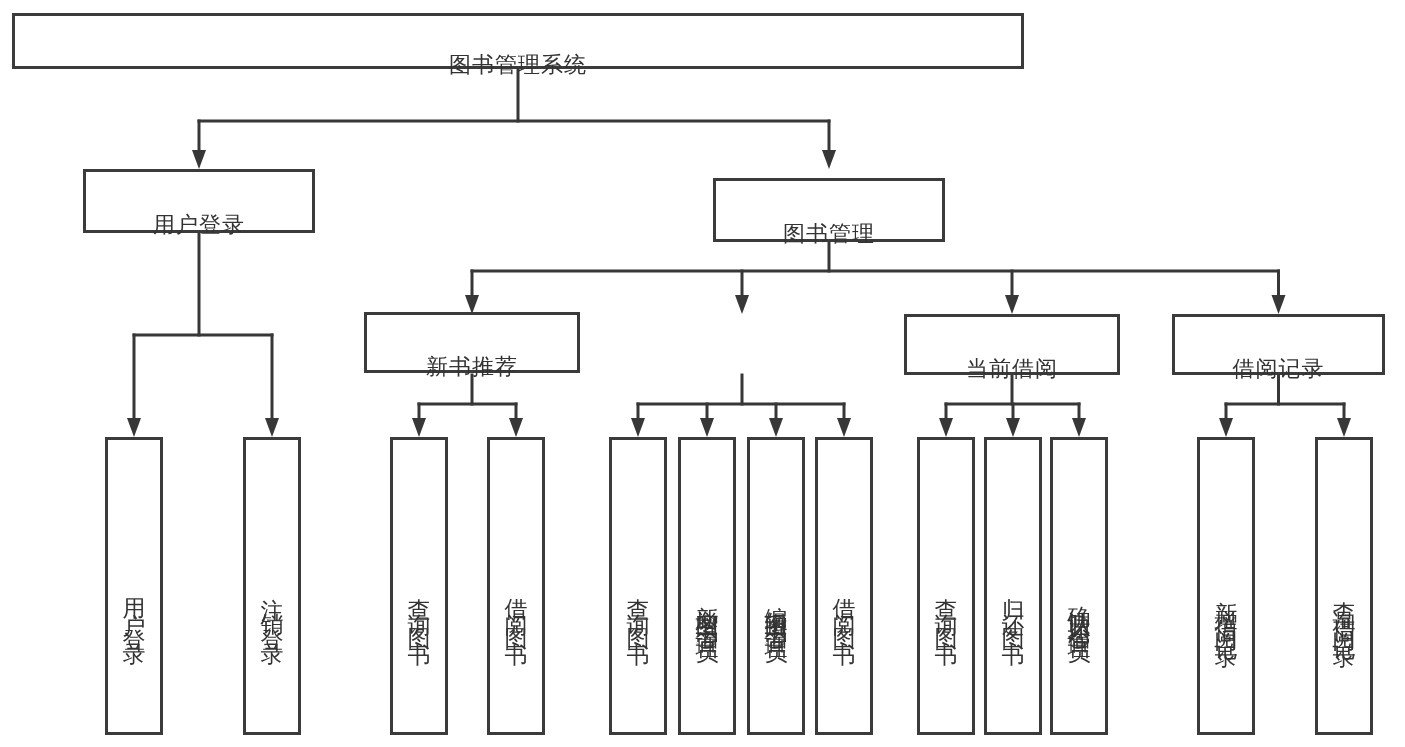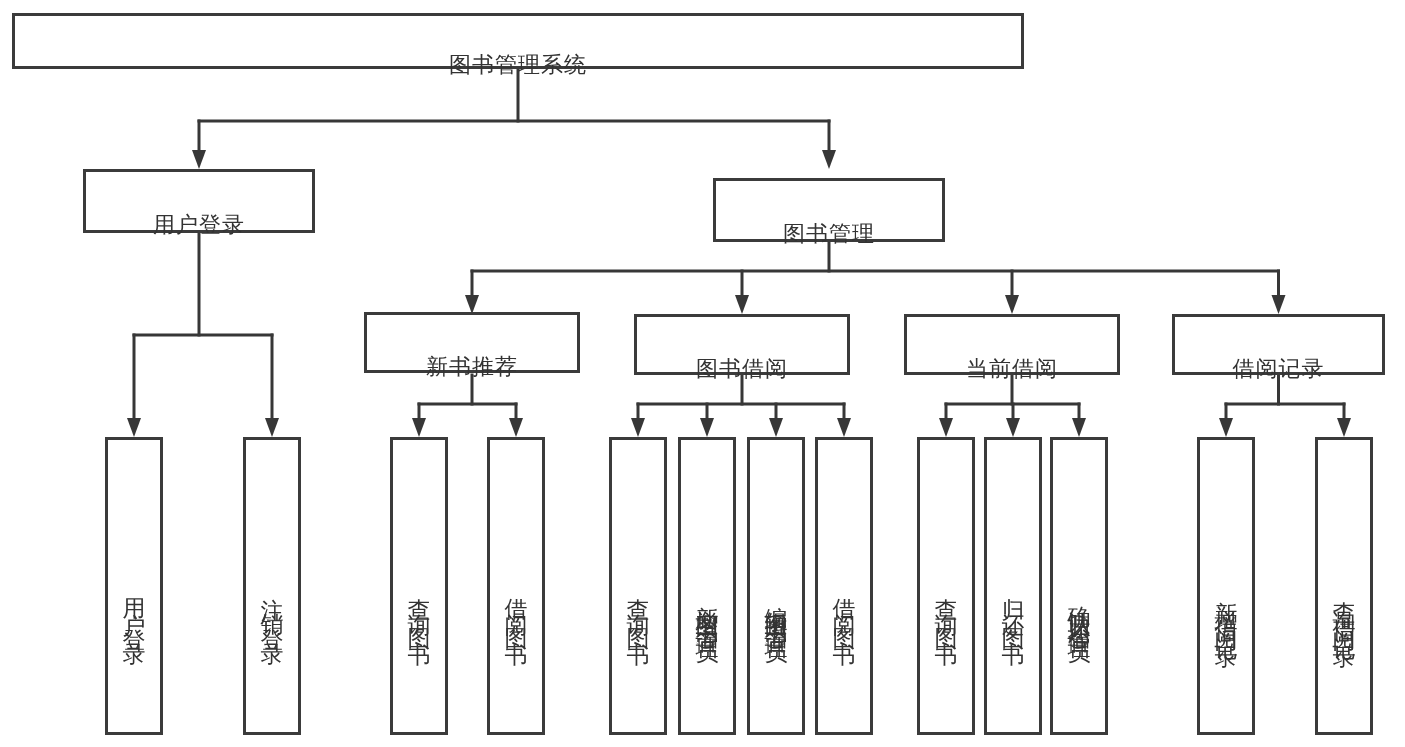--- a/index.html
+++ b/index.html
@@ -121,23 +121,20 @@
     </div>
     <div class="node h-node" style="left: 83px; top: 169px; width: 232px; height: 64px; border-color: rgb(59, 59, 59);">
       <span class="node-label" style="color: rgb(51, 51, 51);">用户登录</span>
     </div>
     <div class="node h-node" style="left: 713px; top: 178px; width: 232px; height: 64px; border-color: rgb(59, 59, 59);">
       <span class="node-label" style="color: rgb(51, 51, 51);">图书管理</span>
     </div>
     <div class="node h-node" style="left: 364px; top: 312px; width: 216px; height: 61px; border-color: rgb(59, 59, 59);">
       <span class="node-label" style="color: rgb(51, 51, 51);">新书推荐</span>
     </div>
-    <div class="node h-node" style="left: 634px; top: 314px; width: 216px; height: 61px; border-color: rgb(59, 59, 59);">
-      <span class="node-label" style="color: rgb(51, 51, 51);">图书借阅</span>
-    </div>
     <div class="node h-node" style="left: 904px; top: 314px; width: 216px; height: 61px; border-color: rgb(59, 59, 59);">
       <span class="node-label" style="color: rgb(51, 51, 51);">当前借阅</span>
     </div>
     <div class="node h-node" style="left: 1172px; top: 314px; width: 213px; height: 61px; border-color: rgb(59, 59, 59);">
       <span class="node-label" style="color: rgb(51, 51, 51);">借阅记录</span>
     </div>
     <div class="node v-node" style="left: 105px; top: 437px; width: 58px; height: 298px; border-color: rgb(59, 59, 59);">
       <span class="node-label sp-wide" style="color: rgb(51, 51, 51);">用户登录</span>
     </div>
     <div class="node v-node" style="left: 243px; top: 437px; width: 58px; height: 298px; border-color: rgb(59, 59, 59);">

